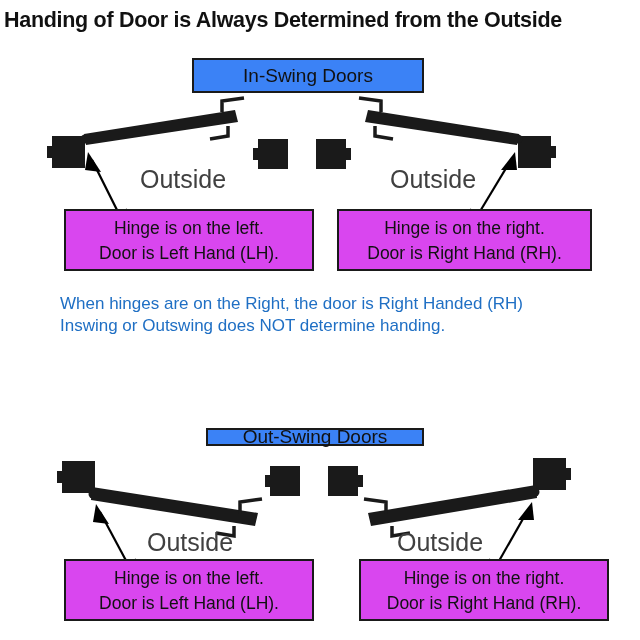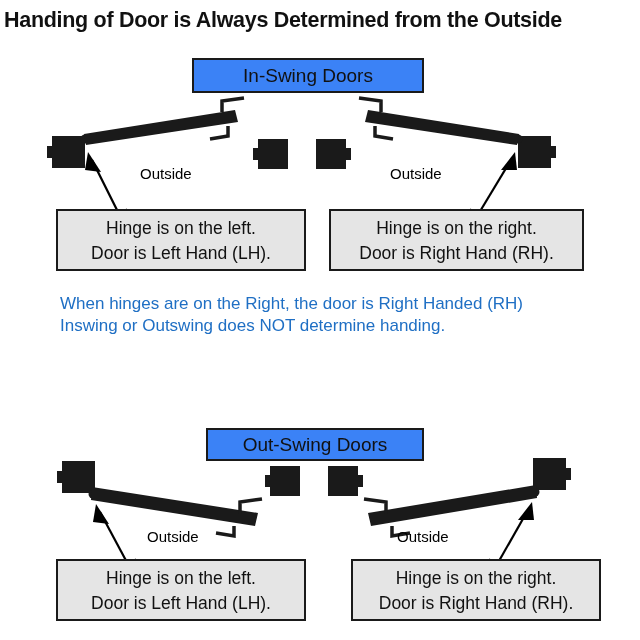--- a/index.html
+++ b/index.html
@@ -37,43 +37,44 @@
     background: #3b82f6;
     text-align: center;
     font-size: 19px;
     color: #111111;
     box-sizing: border-box;
     display: flex;
     align-items: center;
     justify-content: center;
   }
   #inswing-box { left: 192px; top: 58px; width: 232px; height: 35px; }
-  #outswing-box { left: 206px; top: 428px; width: 218px; height: 33px; }
+  #outswing-box { left: 206px; top: 428px; width: 218px; height: 18px; }
 
   .caption-box {
     position: absolute;
     border: 2px solid #1a1a1a;
-    background: #e5e5e5;
+    background: #d946ef;
     box-sizing: border-box;
     padding-top: 5px;
     text-align: center;
     font-size: 17.5px;
     line-height: 25px;
     color: #111111;
+    margin-left: 8px;
   }
   #cap-tl { left: 56px; top: 209px; width: 250px; height: 62px; }
   #cap-tr { left: 329px; top: 209px; width: 255px; height: 62px; }
   #cap-bl { left: 56px; top: 559px; width: 250px; height: 62px; }
   #cap-br { left: 351px; top: 559px; width: 250px; height: 62px; }
   .caption-box .line { display: block; white-space: nowrap; }
 
   .outside-label {
     position: absolute;
-    font-size: 15px;
-    color: #000000;
+    font-size: 25px;
+    color: #404040;
     white-space: nowrap;
   }
   #out-tl { left: 140px; top: 165px; }
   #out-tr { left: 390px; top: 165px; }
   #out-bl { left: 147px; top: 528px; }
   #out-br { left: 397px; top: 528px; }
 
   .note-block {
     position: absolute;
     left: 60px;

